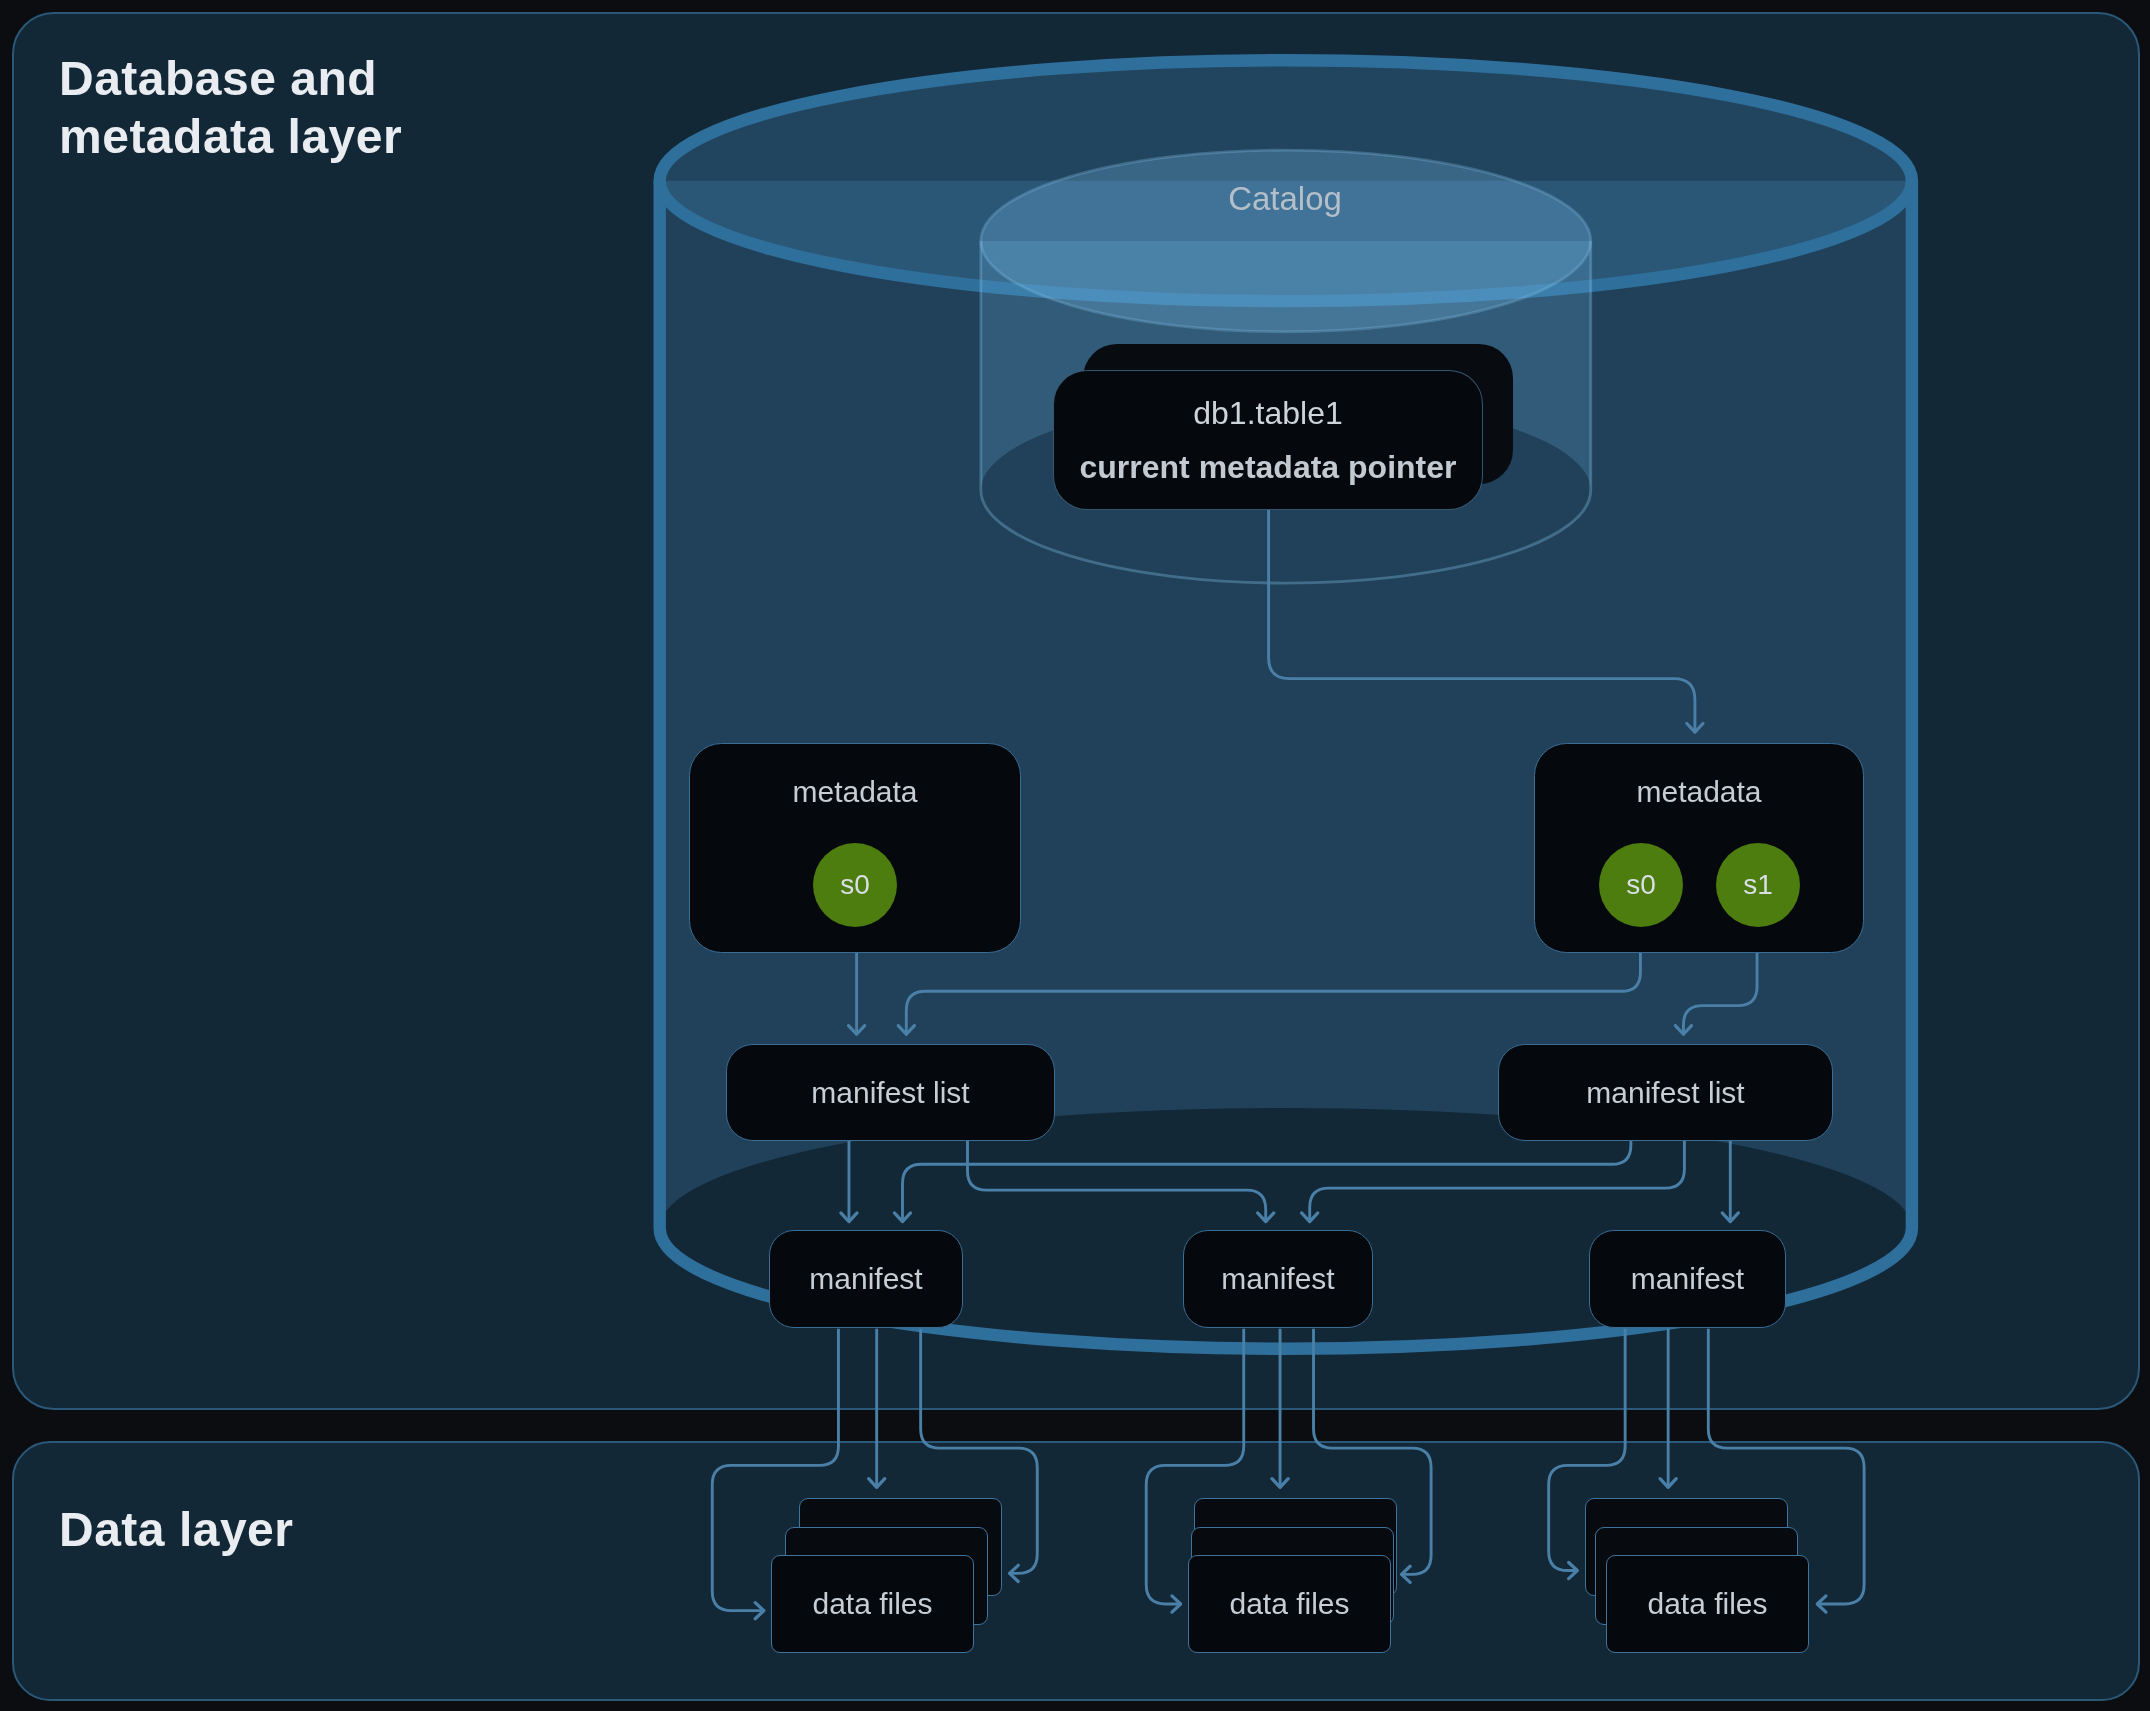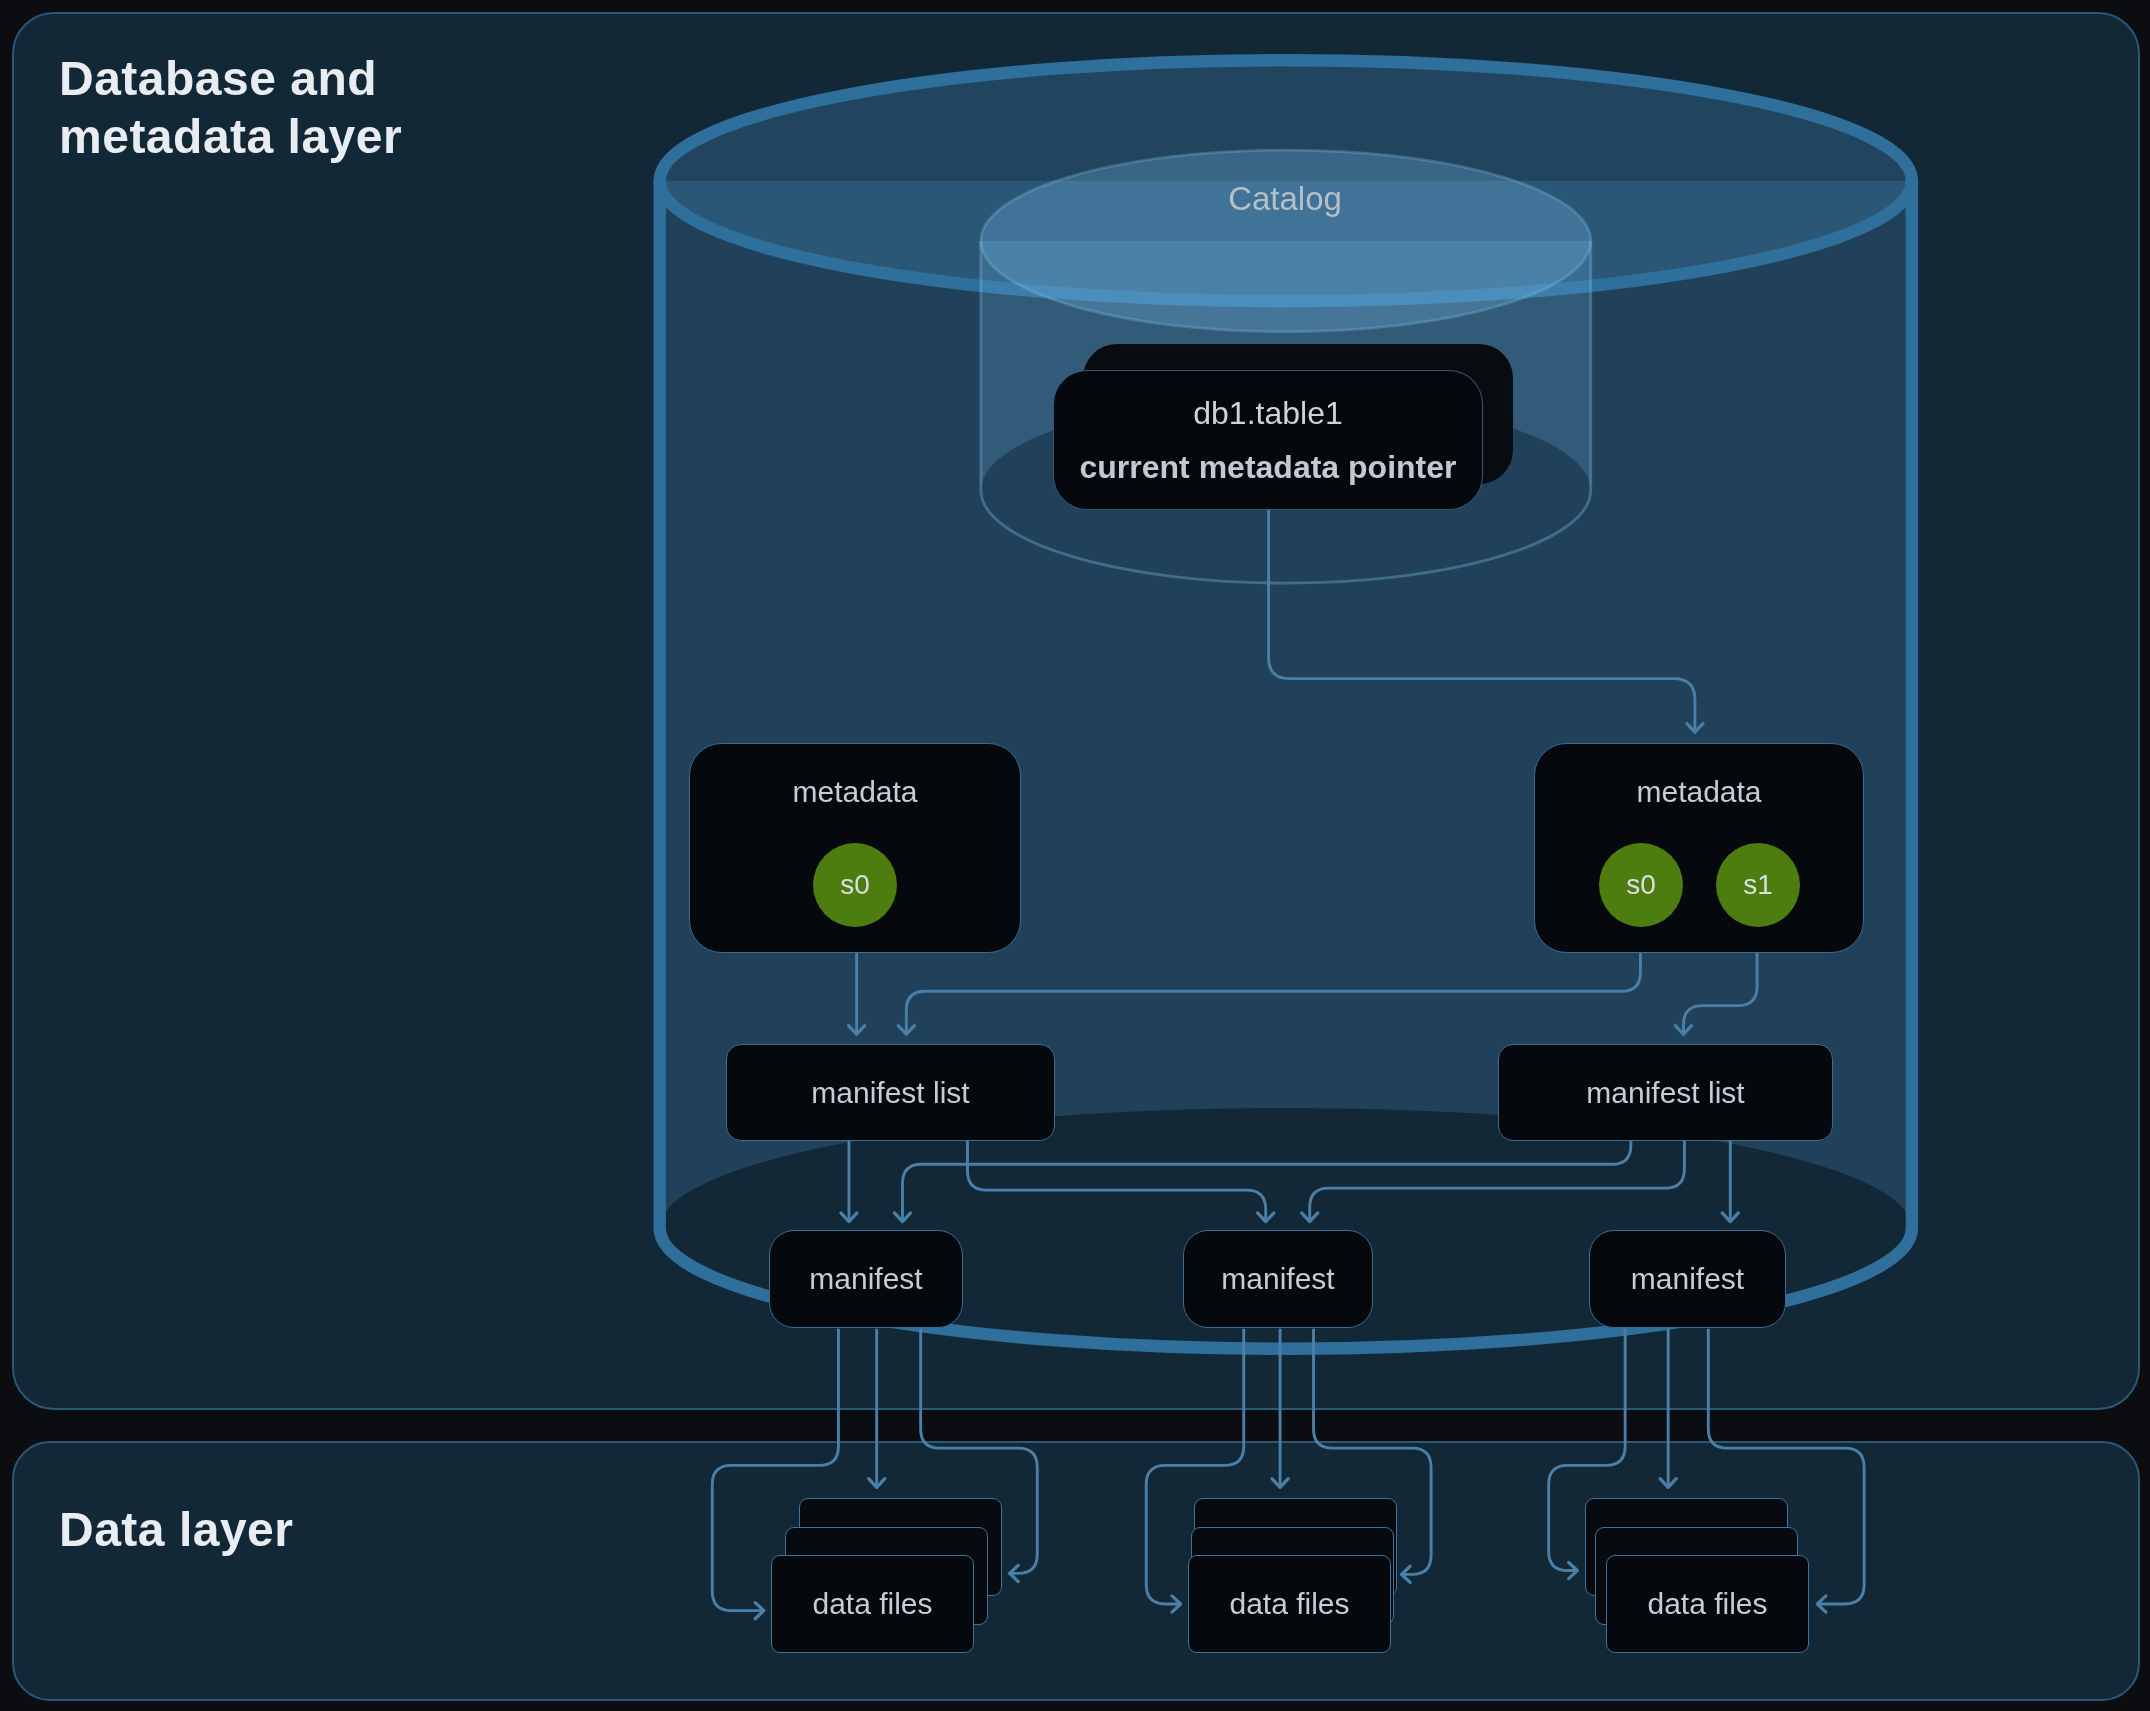--- a/index.html
+++ b/index.html
@@ -96,21 +96,21 @@
     color: #d9dfe4;
     font-size: 28px;
     display: flex; align-items: center; justify-content: center;
     top: 99px;
   }
   #metadata-left  .snapshot.s0 { left: 123px; }
   #metadata-right .snapshot.s0 { left: 64px; }
   #metadata-right .snapshot.s1 { left: 181px; }
 
   
-  .manifest-list { border-radius: 15px; }
+  .manifest-list { border-radius: 27px; }
   #manifest-list-left  { left: 726px;  top: 1044px; width: 329px; height: 97px; }
   #manifest-list-right { left: 1498px; top: 1044px; width: 335px; height: 97px; }
 
   
   .manifest { border-radius: 25px; }
   #manifest-1 { left: 769px;  top: 1230px; width: 194px; height: 98px; }
   #manifest-2 { left: 1183px; top: 1230px; width: 190px; height: 98px; }
   #manifest-3 { left: 1589px; top: 1230px; width: 197px; height: 98px; }
 
   

